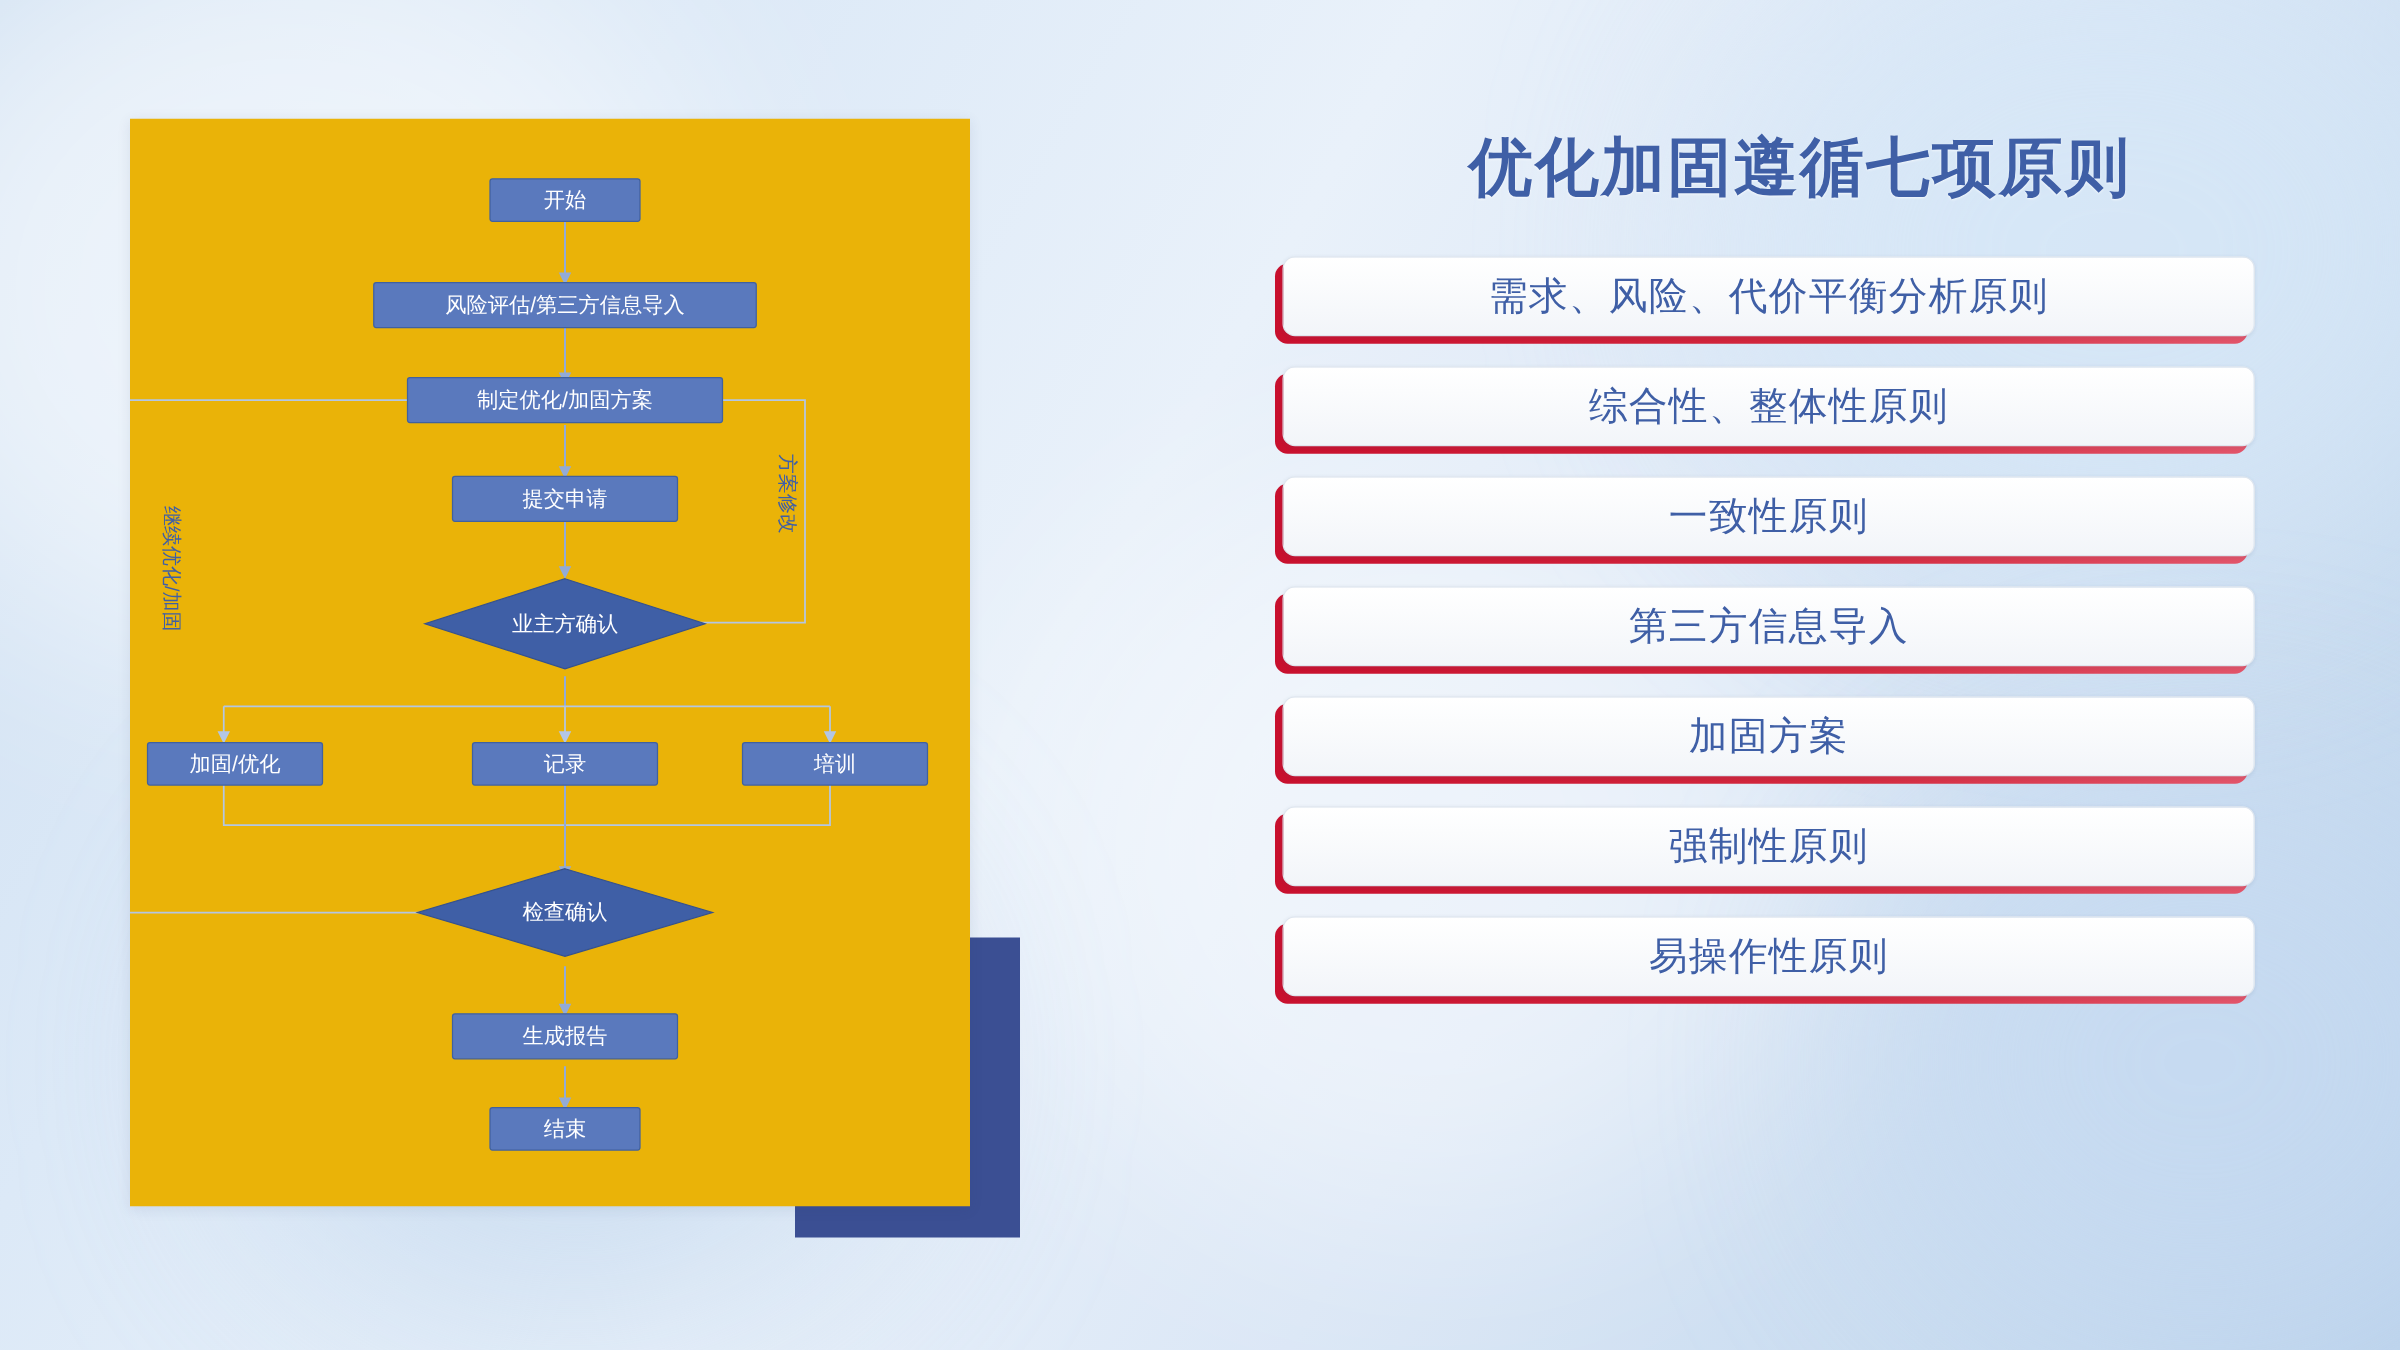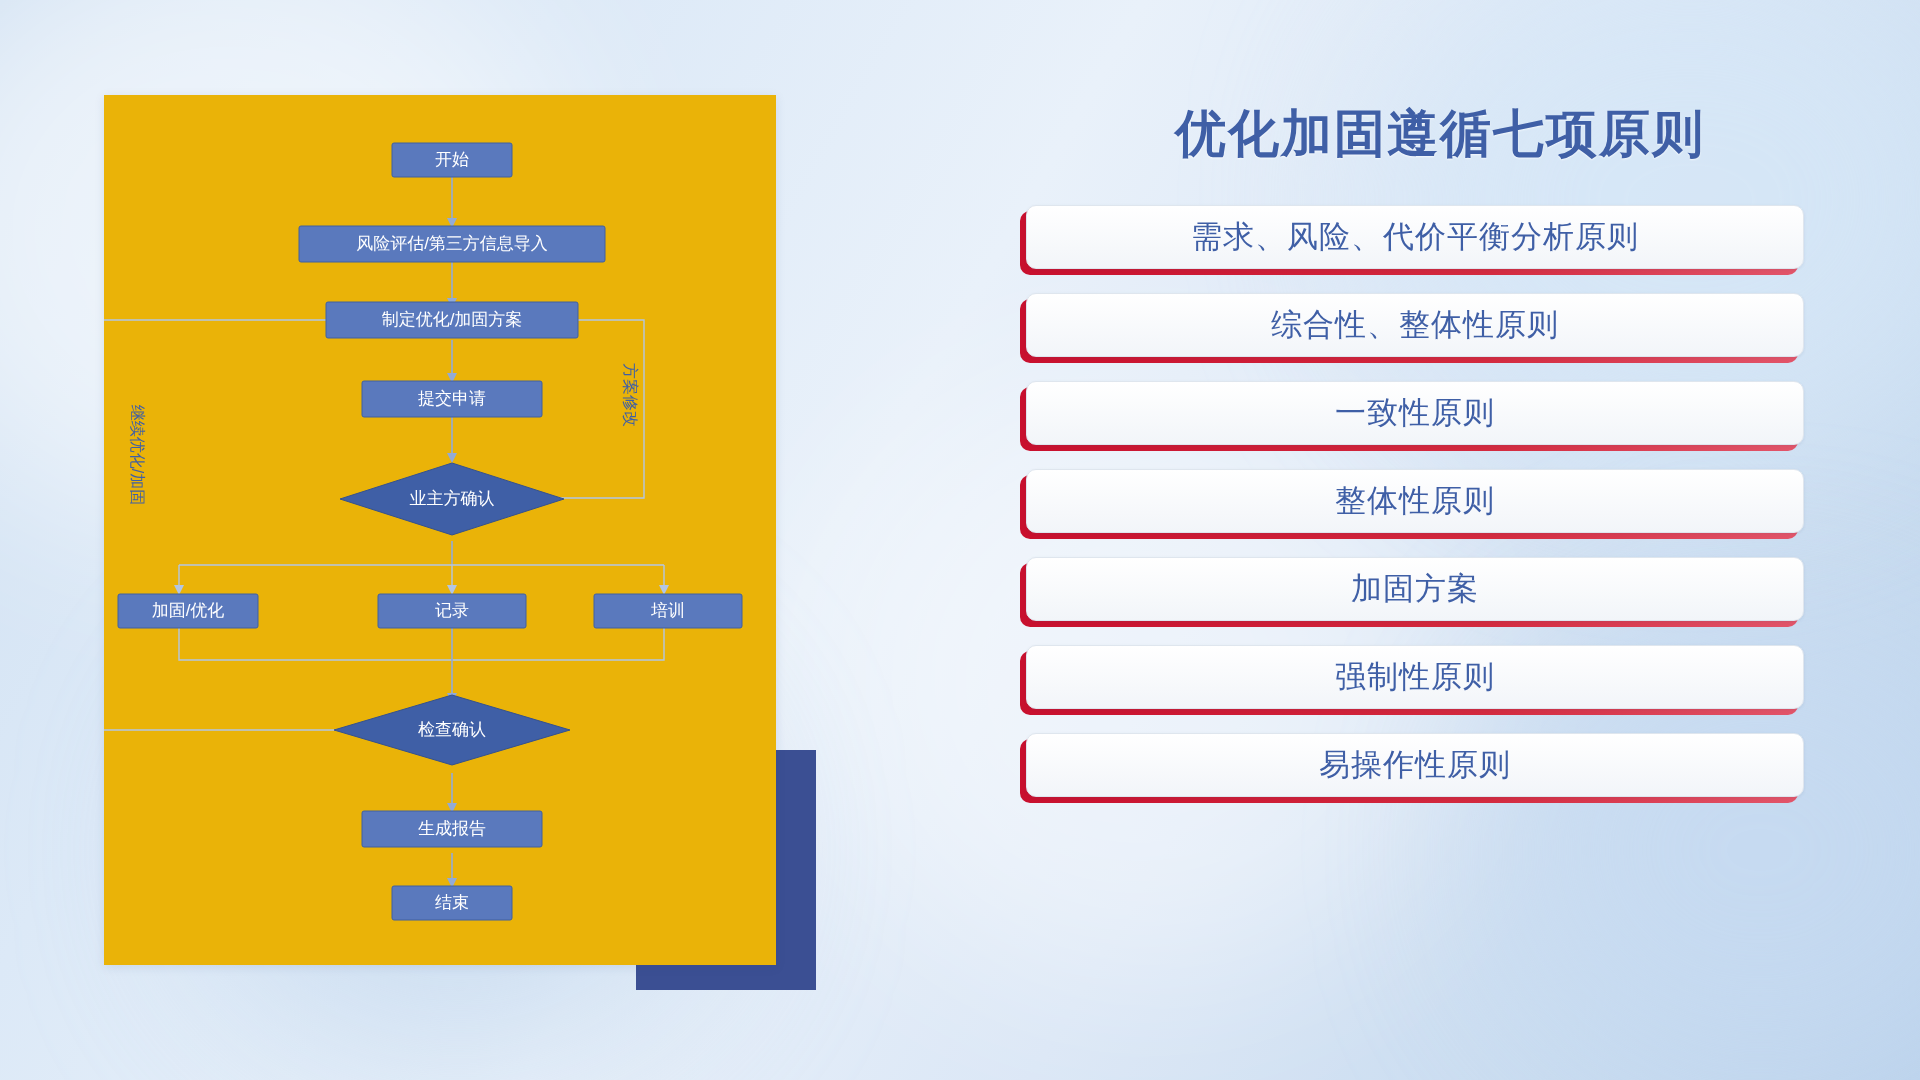--- a/index.html
+++ b/index.html
@@ -276,21 +276,21 @@
     </div>
     <div class="principle-item">
       <div class="accent"></div>
       <div class="face">
         <span class="principle-label">一致性原则</span>
       </div>
     </div>
     <div class="principle-item">
       <div class="accent"></div>
       <div class="face">
-        <span class="principle-label">整体性原则</span>
+        <span class="principle-label">第三方信息导入</span>
       </div>
     </div>
     <div class="principle-item">
       <div class="accent"></div>
       <div class="face">
         <span class="principle-label">加固方案</span>
       </div>
     </div>
     <div class="principle-item">
       <div class="accent"></div>

